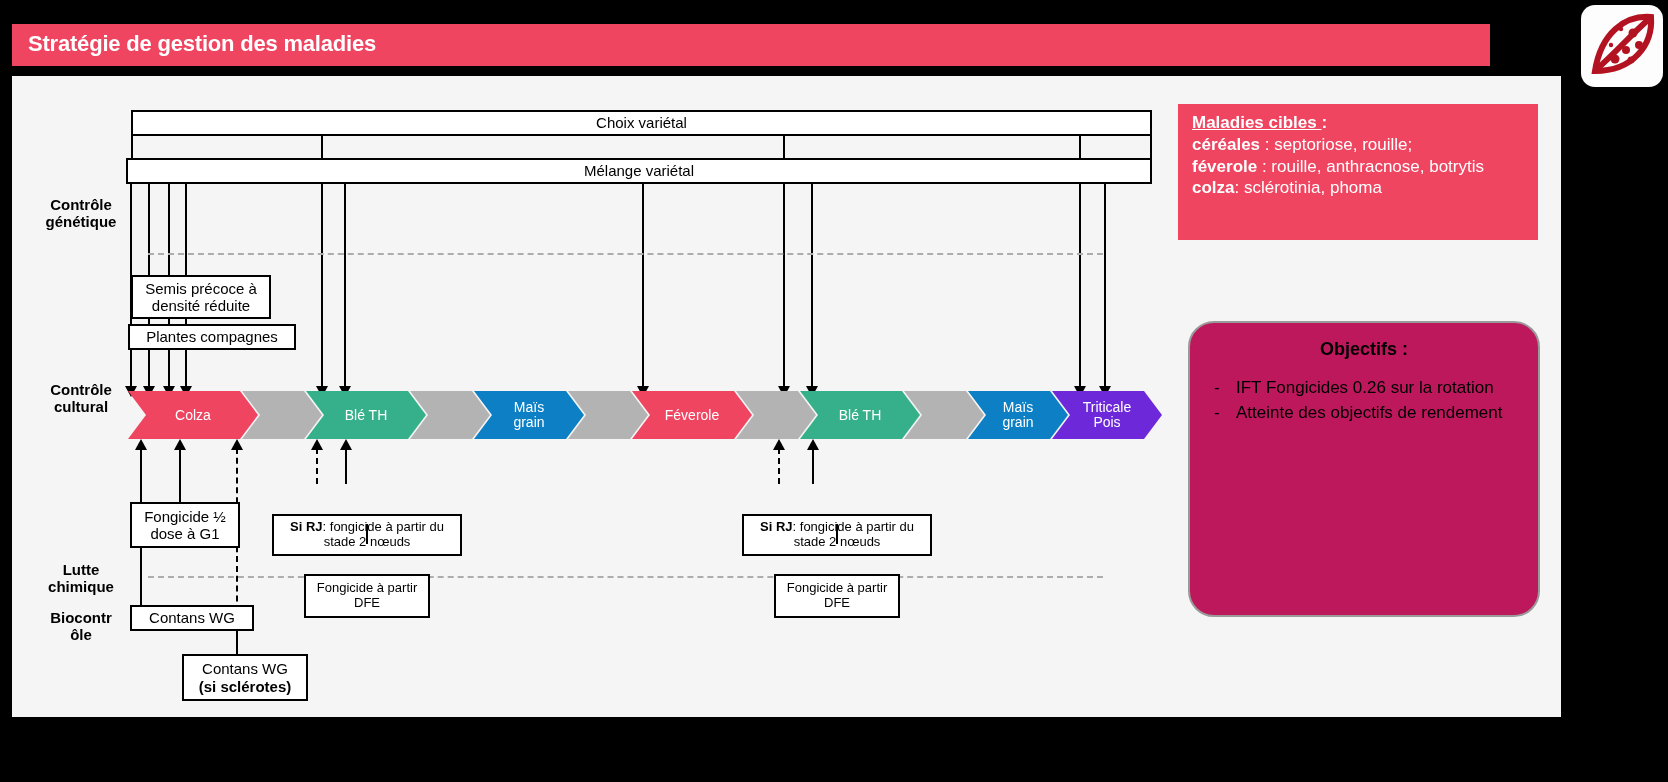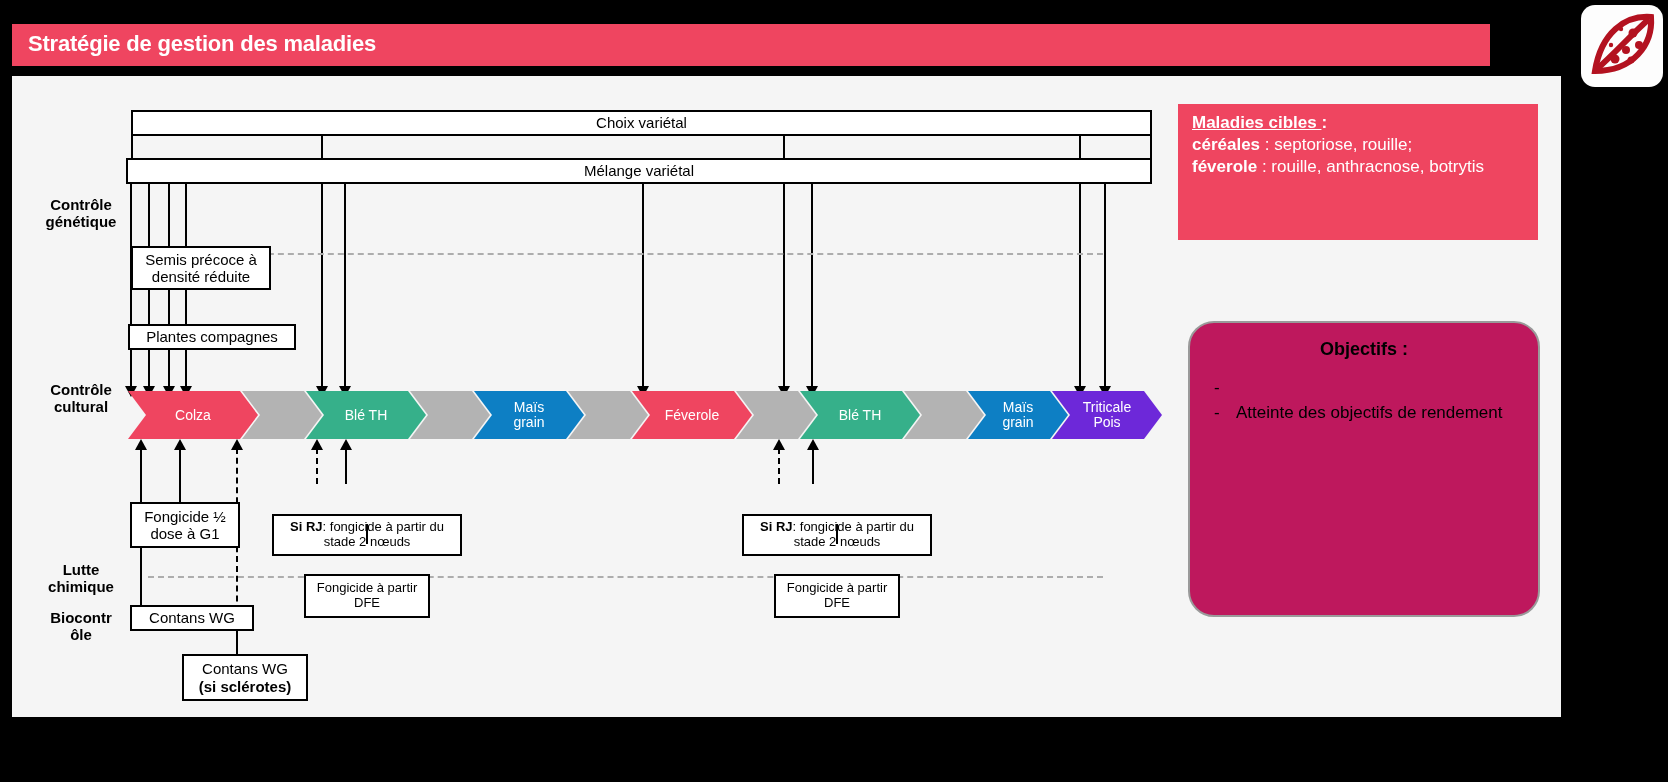--- a/index.html
+++ b/index.html
@@ -121,21 +121,21 @@
     <div class="arrow-d" style="left:788px;top:310px;"></div>
 
     <div class="vline" style="left:1061px;top:108px;height:202px;"></div>
     <div class="vline" style="left:1086px;top:108px;height:202px;"></div>
     <div class="arrow-d" style="left:1056px;top:310px;"></div>
     <div class="arrow-d" style="left:1081px;top:310px;"></div>
 
     <div class="sep" style="left:130px;top:177px;width:955px;"></div>
     <div class="sep" style="left:130px;top:500px;width:955px;"></div>
 
-    <div class="box" style="left:113px;top:170px;width:140px;height:44px;padding:0 5px;">
+    <div class="box" style="left:113px;top:199px;width:140px;height:44px;padding:0 5px;">
       <span>Semis précoce à densité réduite</span>
     </div>
     <div class="box" style="left:110px;top:248px;width:168px;height:26px;">
       <span>Plantes compagnes</span>
     </div>
 
     <div class="band" id="band">
           <div class="chev c-head" style="left: 110px; top: 315px; width: 130px; background: rgb(239, 69, 96);">
             <span>Colza</span>
           </div>
@@ -212,27 +212,29 @@
         <b>(si sclérotes)</b>
       </span>
     </div>
 
     <div class="panel-red" style="left:1160px;top:28px;width:360px;height:136px;">
       <div>
         <b><u>Maladies cibles </u></b><b>:</b>
       </div>
       <div><b>céréales</b><span> : septoriose, rouille;</span></div>
       <div><b>féverole</b><span> : rouille, anthracnose, botrytis</span></div>
+      <div><b>colza</b><span>: sclérotinia, phoma</span></div>
     </div>
 
     <div class="panel-obj" style="left:1170px;top:245px;width:352px;height:296px;">
       <div class="obj-title">Objectifs :</div>
       <div class="obj-list">
         <div class="obj-li">
           <span class="d">-</span>
+          <span>IFT Fongicides 0.26 sur la rotation</span>
         </div>
         <div class="obj-li">
           <span class="d">-</span>
           <span>Atteinte des objectifs de rendement</span>
         </div>
       </div>
     </div>
 
    </div>
   </div>

